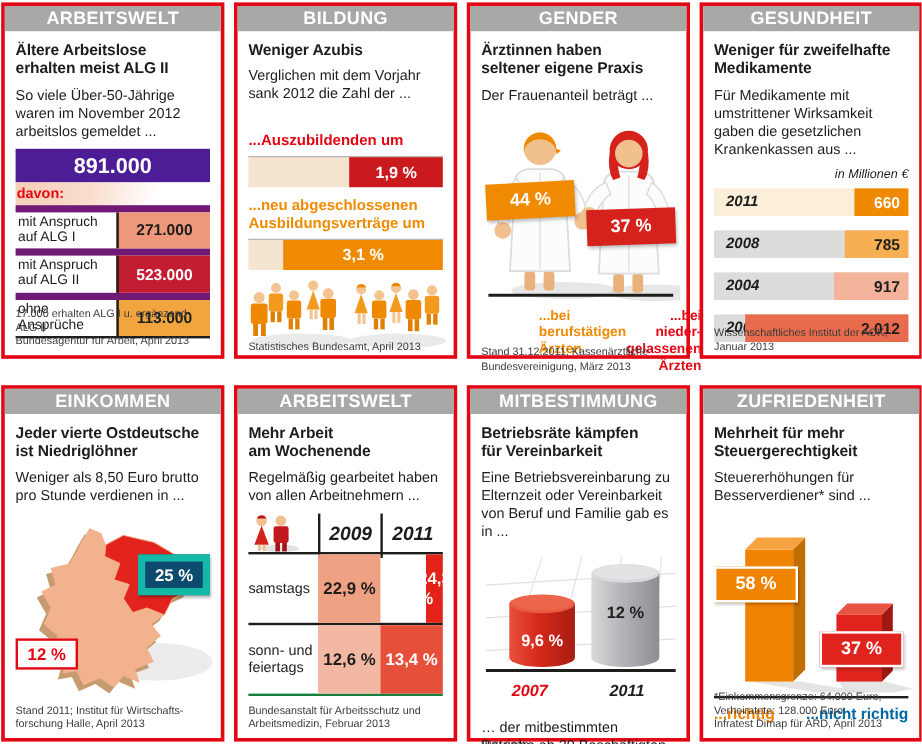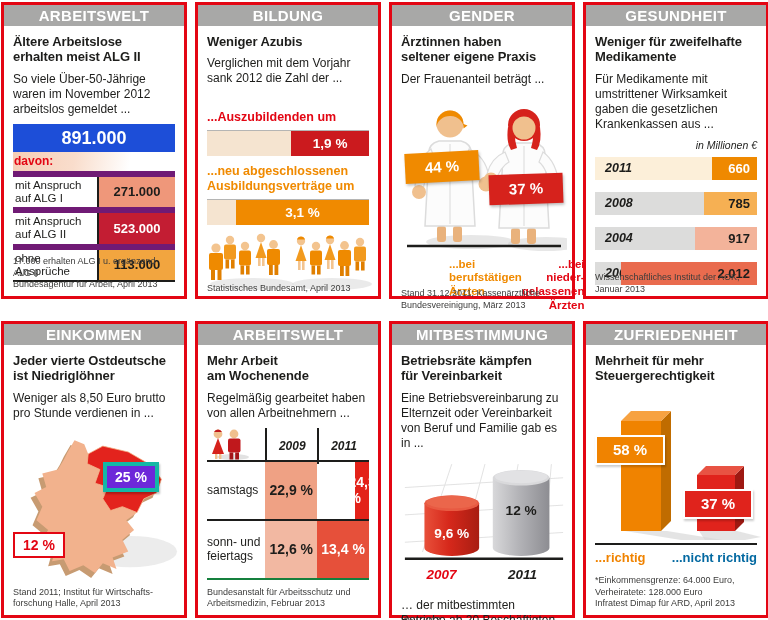--- a/index.html
+++ b/index.html
@@ -10,21 +10,21 @@
     display:flex;flex-direction:column;}
   .panel-header{background:#a8a8a7;color:#fff;font-weight:700;text-align:center;
     font-size:15px;line-height:21px;height:21px;letter-spacing:.3px;flex:none;}
   .content{position:relative;flex:1;padding:5px 9px 4px;}
   .title{font-weight:700;font-size:13px;line-height:1.18;margin:3px 0 7px;
     white-space:pre-line;letter-spacing:-.1px;}
   .intro{font-size:12px;line-height:1.25;margin:0 0 7px;white-space:pre-line;}
   .source{position:absolute;left:9px;right:9px;bottom:5px;font-size:9px;line-height:1.3;
     color:#3c3c3b;white-space:pre-line;}
   
-  .total-bar{background:#1d4ed8;color:#fff;font-weight:700;font-size:18px;text-align:center;
+  .total-bar{background:#4c1d95;color:#fff;font-weight:700;font-size:18px;text-align:center;
     line-height:28px;height:28px;margin:2px 0 0;}
   .davon{height:19px;line-height:19px;background:linear-gradient(100deg,#f6ceb6 0%,#f9ddcc 38%,#fff 72%);
     font-weight:700;font-size:12px;color:#e30613;padding-left:1px;}
   .alg-table{border-bottom:2px solid #1d1d1b;}
   .alg-row{display:flex;border-top:6px solid #701a75;min-height:30px;}
   .alg-row.short{min-height:21px;}
   .alg-label{flex:1;font-size:11.5px;line-height:1.15;padding:2px 2px;display:flex;align-items:center;}
   .alg-value{width:76px;border-left:2px solid #1d1d1b;display:flex;align-items:center;
     justify-content:center;font-weight:700;font-size:13px;}
   
@@ -49,27 +49,27 @@
   
   .unit{font-style:italic;font-size:10.5px;text-align:right;margin:2px 0 6px;}
   .g-row{position:relative;height:23px;margin-bottom:12px;background:#dcdcdb;}
   .g-row.first{background:#fcefd9;}
   .g-year{font-style:italic;font-weight:700;font-size:12.5px;line-height:23px;padding-left:10px;}
   .g-bar{position:absolute;top:0;right:0;height:100%;display:flex;align-items:center;
     justify-content:flex-end;padding-right:7px;box-sizing:border-box;font-weight:700;font-size:13px;}
   
   .map-stage{position:relative;height:168px;}
   .map-label{position:absolute;font-weight:700;font-size:14px;line-height:22px;padding:0 8px;}
-  .map-label.east{background:#6d28d9;color:#fff;border:4px solid #14b8a6;right:16px;top:34px;
+  .map-label.east{background:#0c4a6e;color:#fff;border:6px solid #14b8a6;right:0;top:34px;
     box-shadow:1px 2px 2px rgba(0,0,0,.25);}
   .map-label.west{background:#fff;color:#e30613;border:2px solid #e30613;left:0;top:104px;}
   
   .aw-table{margin-top:2px;}
   .aw-head{display:grid;grid-template-columns:36% 32% 32%;height:32px;}
-  .aw-head .yr{border-left:2px solid #1d1d1b;font-style:italic;font-weight:600;font-size:12px;
+  .aw-head .yr{border-left:2px solid #1d1d1b;font-style:italic;font-weight:600;font-size:16px;
     display:flex;align-items:center;justify-content:center;}
   .aw-body{border-top:2px solid #1d1d1b;border-bottom:2px solid #15803d;}
   .aw-row{display:grid;grid-template-columns:36% 32% 32%;height:57px;}
   .aw-row + .aw-row{border-top:2px solid #1d1d1b;}
   .aw-rowlabel{font-size:12px;display:flex;align-items:center;line-height:1.2;}
   .aw-cell{display:flex;align-items:center;justify-content:center;font-weight:700;font-size:14px;}
   
   .cyl-years{display:flex;margin-top:1px;}
   .cyl-years span{width:50%;text-align:center;font-style:italic;font-weight:700;font-size:13.5px;}
   .cyl-years .y2007{color:#e30613;}
@@ -413,20 +413,22 @@
 Betriebe ab 20 Beschäftigten.</div>
       <div class="source">WSI 2013</div>
     </div>
   </div>
 
   <div class="panel">
     <div class="panel-header">ZUFRIEDENHEIT</div>
     <div class="content">
       <div class="title">Mehrheit für mehr
 Steuergerechtigkeit</div>
+      <div class="intro">Steuererhöhungen für
+Besserverdiener* sind ...</div>
       <div class="z-stage">
         <svg width="166" height="150" viewBox="0 0 166 150" style="position:absolute;left:0;top:0;">
           <polygon points="30,140 72,140 128,149 86,149" fill="#d8d8d8" opacity="0.7"></polygon>
           <polygon points="104,140 142,140 166,146 150,149 110,149" fill="#d8d8d8" opacity="0.7"></polygon>
           <g>
             <rect x="26" y="30" width="40" height="110" fill="#f08300"></rect>
             <polygon points="66,30 76,20 76,130 66,140" fill="#c06c00"></polygon>
             <polygon points="26,30 36,20 76,20 66,30" fill="#f7a241"></polygon>
           </g>
           <g>

